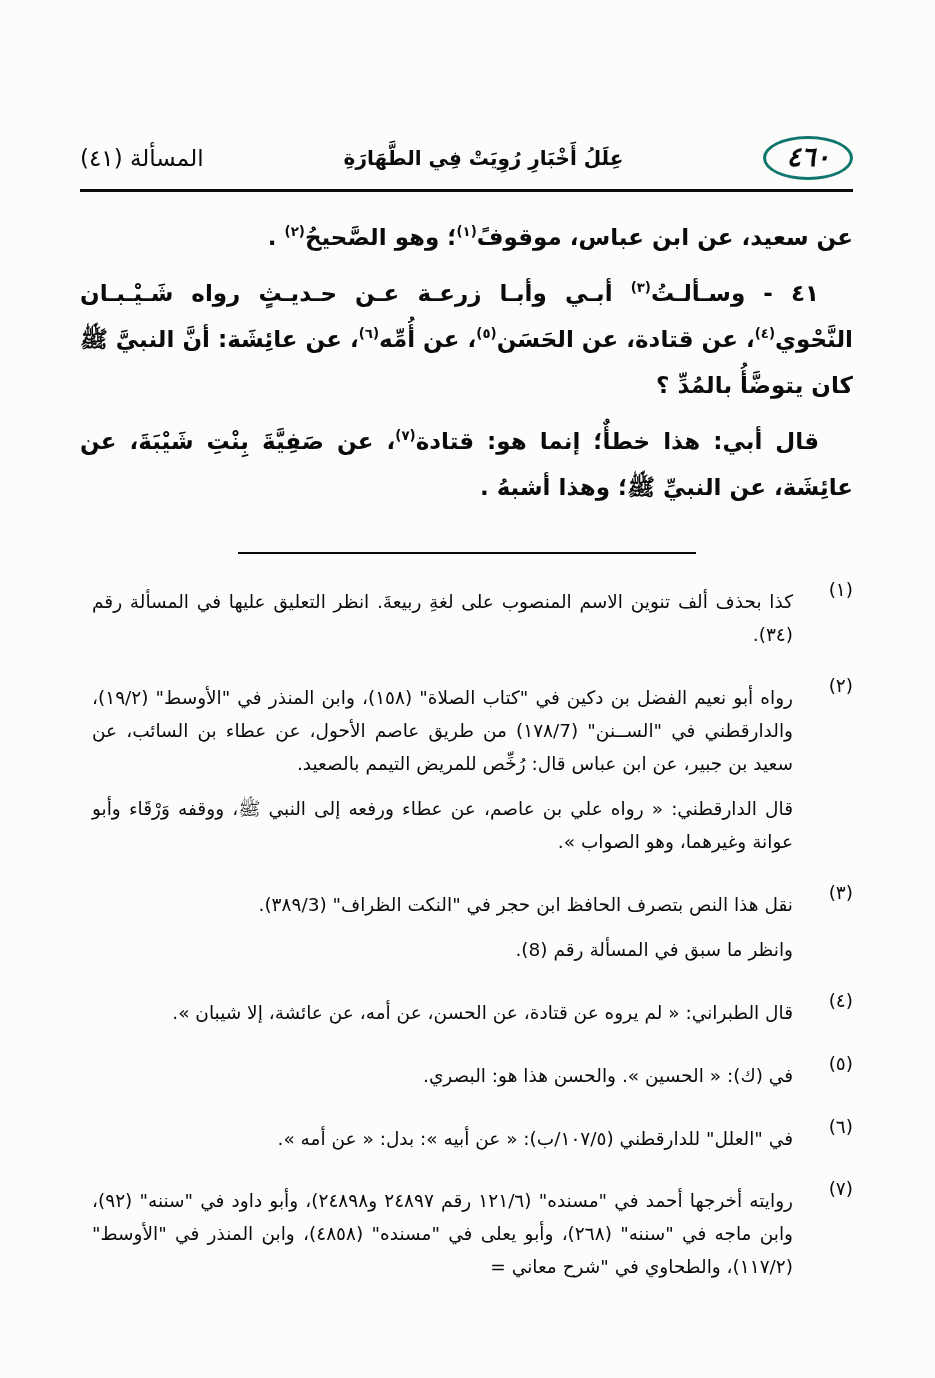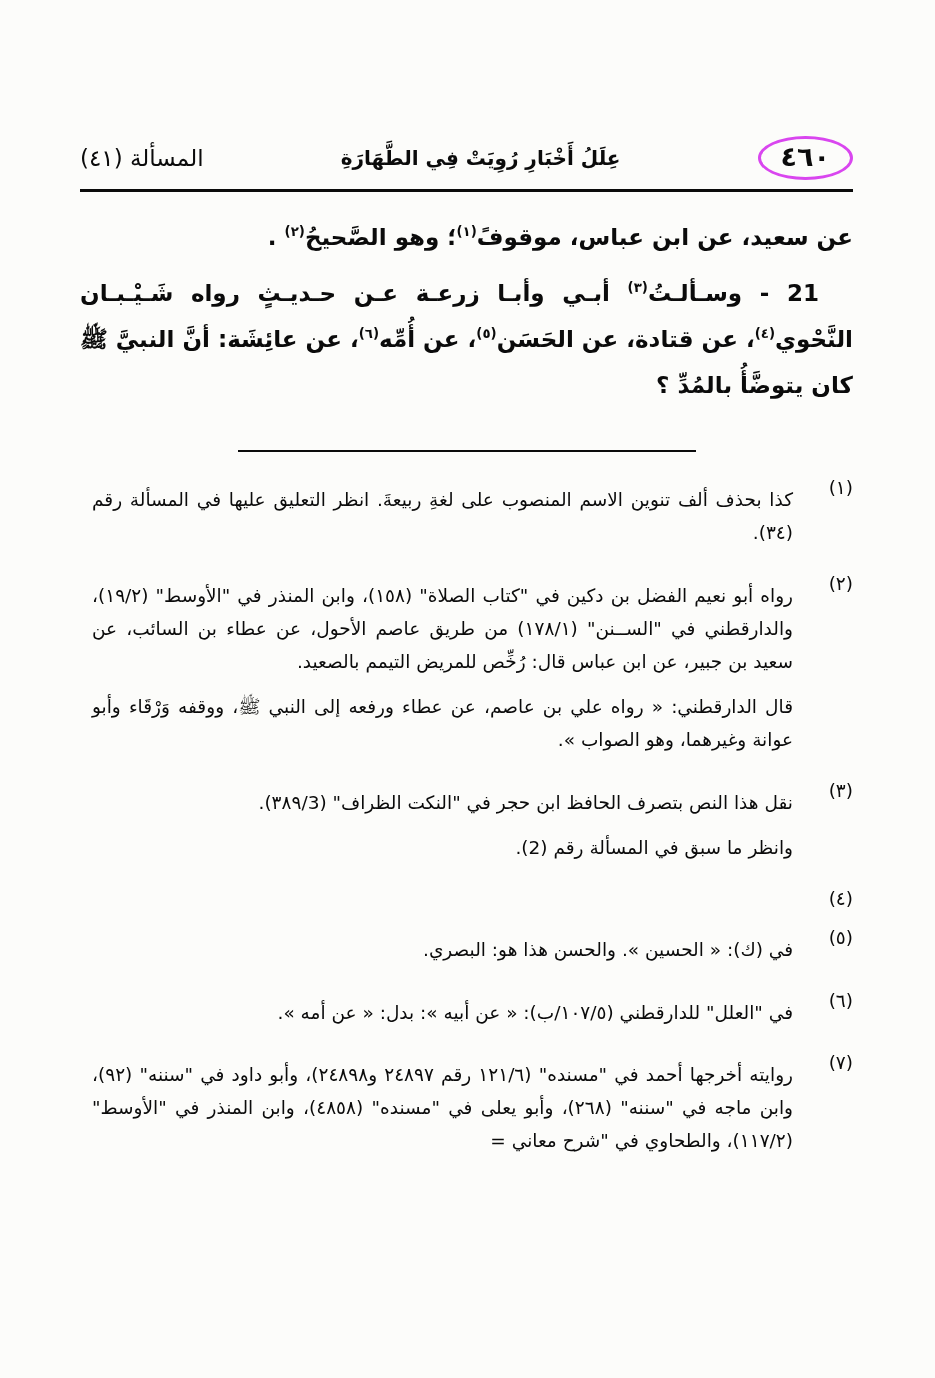--- a/index.html
+++ b/index.html
@@ -5,22 +5,22 @@
   html,body{margin:0;padding:0}
   body{
     width:935px;height:1378px;
     background:#fcfcfa;color:#0b0b0b;
     font-family:"DejaVu Sans",sans-serif;
     overflow:hidden;
   }
   .page{direction:rtl;padding:136px 82px 0 80px;box-sizing:border-box}
   .header{display:flex;justify-content:space-between;align-items:center}
   .pagenum{
-    border:3px solid #d946ef;border-radius:50%;
-    padding:2px 20px 4px;font-size:27px;font-weight:bold;line-height:1.2;
+    border:3px solid #0f766e;border-radius:50%;
+    padding:2px 20px 4px;font-size:27px;font-weight:bold;line-height:1.2;font-style:italic;
   }
   .title{font-size:20px;font-weight:bold;white-space:nowrap}
   .section{font-size:23px;font-weight:normal;white-space:nowrap}
   .rule{border-bottom:3px solid #0b0b0b;margin-top:9px}
   .bodytext{
     margin-top:22px;font-size:23px;font-weight:bold;
     line-height:2.0;text-align:justify;
   }
   .para{margin:0 0 10px}
   .para.indent{text-indent:34px}
@@ -39,53 +39,55 @@
 
   <div class="header">
     <span class="pagenum">٤٦٠</span>
     <span class="title">عِلَلُ أَخْبَارِ رُوِيَتْ فِي الطَّهَارَةِ</span>
     <span class="section">المسألة (٤١)</span>
   </div>
   <div class="rule"></div>
 
   <div class="bodytext">
     <p class="para"><span>عن سعيد، عن ابن عباس، موقوفً</span><sup class="fnref">(١)</sup><span>؛ وهو الصَّحيحُ</span><sup class="fnref">(٢)</sup><span> .</span></p>
-    <p class="para indent"><span>21 - وسـألـتُ</span><sup class="fnref">(٣)</sup><span> أبـي وأبـا زرعـة عـن حـديـثٍ رواه شَـيْـبـان النَّحْوي</span><sup class="fnref">(٤)</sup><span>، عن قتادة، عن الحَسَن</span><sup class="fnref">(٥)</sup><span>، عن أُمِّه</span><sup class="fnref">(٦)</sup><span>، عن عائِشَة: أنَّ النبيَّ ﷺ كان يتوضَّأُ بالمُدِّ ؟</span></p>
+    <p class="para indent"><span>٤١ - وسـألـتُ</span><sup class="fnref">(٣)</sup><span> أبـي وأبـا زرعـة عـن حـديـثٍ رواه شَـيْـبـان النَّحْوي</span><sup class="fnref">(٤)</sup><span>، عن قتادة، عن الحَسَن</span><sup class="fnref">(٥)</sup><span>، عن أُمِّه</span><sup class="fnref">(٦)</sup><span>، عن عائِشَة: أنَّ النبيَّ ﷺ كان يتوضَّأُ بالمُدِّ ؟</span></p>
+    <p class="para indent"><span>قال أبي: هذا خطأٌ؛ إنما هو: قتادة</span><sup class="fnref">(٧)</sup><span>، عن صَفِيَّةَ بِنْتِ شَيْبَةَ، عن عائِشَة، عن النبيِّ ﷺ؛ وهذا أشبهُ .</span></p>
   </div>
 
   <div class="fnsep"></div>
 
   <div class="footnotes">
 
     <div class="fn">
       <span class="fn-num">(١)</span>
       <div class="fn-body">
         <p class="fn-para">كذا بحذف ألف تنوين الاسم المنصوب على لغةِ ربيعةَ. انظر التعليق عليها في المسألة رقم (٣٤).</p>
       </div>
     </div>
 
     <div class="fn">
       <span class="fn-num">(٢)</span>
       <div class="fn-body">
-        <p class="fn-para">رواه أبو نعيم الفضل بن دكين في "كتاب الصلاة" (١٥٨)، وابن المنذر في "الأوسط" (١٩/٢)، والدارقطني في "الســنن" (١٧٨/١) من طريق عاصم الأحول، عن عطاء بن السائب، عن سعيد بن جبير، عن ابن عباس قال: رُخِّص للمريض التيمم بالصعيد.</p>
+        <p class="fn-para">رواه أبو نعيم الفضل بن دكين في "كتاب الصلاة" (١٥٨)، وابن المنذر في "الأوسط" (١٩/٢)، والدارقطني في "الســنن" (١٧٨/7) من طريق عاصم الأحول، عن عطاء بن السائب، عن سعيد بن جبير، عن ابن عباس قال: رُخِّص للمريض التيمم بالصعيد.</p>
         <p class="fn-para">قال الدارقطني: « رواه علي بن عاصم، عن عطاء ورفعه إلى النبي ﷺ، ووقفه وَرْقَاء وأبو عوانة وغيرهما، وهو الصواب ».</p>
       </div>
     </div>
 
     <div class="fn">
       <span class="fn-num">(٣)</span>
       <div class="fn-body">
         <p class="fn-para">نقل هذا النص بتصرف الحافظ ابن حجر في "النكت الظراف" (٣٨٩/3).</p>
-        <p class="fn-para">وانظر ما سبق في المسألة رقم (2).</p>
+        <p class="fn-para">وانظر ما سبق في المسألة رقم (8).</p>
       </div>
     </div>
 
     <div class="fn">
       <span class="fn-num">(٤)</span>
       <div class="fn-body">
+        <p class="fn-para">قال الطبراني: « لم يروه عن قتادة، عن الحسن، عن أمه، عن عائشة، إلا شيبان ».</p>
       </div>
     </div>
 
     <div class="fn">
       <span class="fn-num">(٥)</span>
       <div class="fn-body">
         <p class="fn-para">في (ك): « الحسين ».  والحسن هذا هو: البصري.</p>
       </div>
     </div>
 

